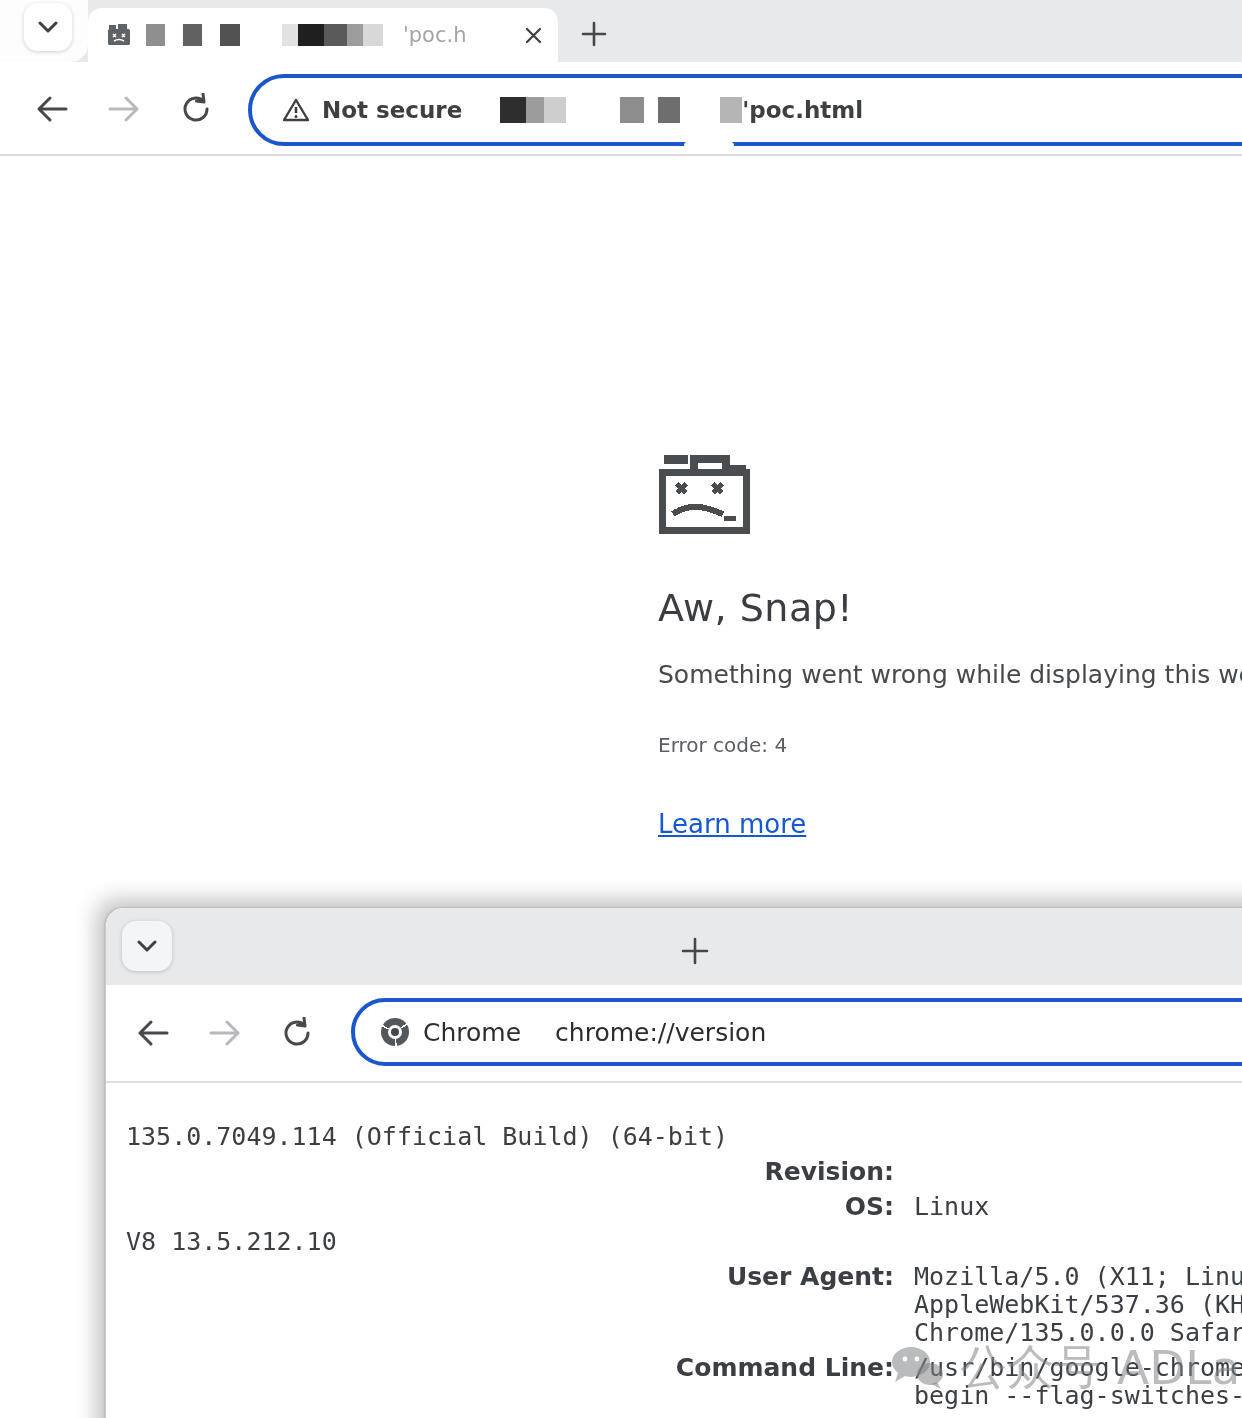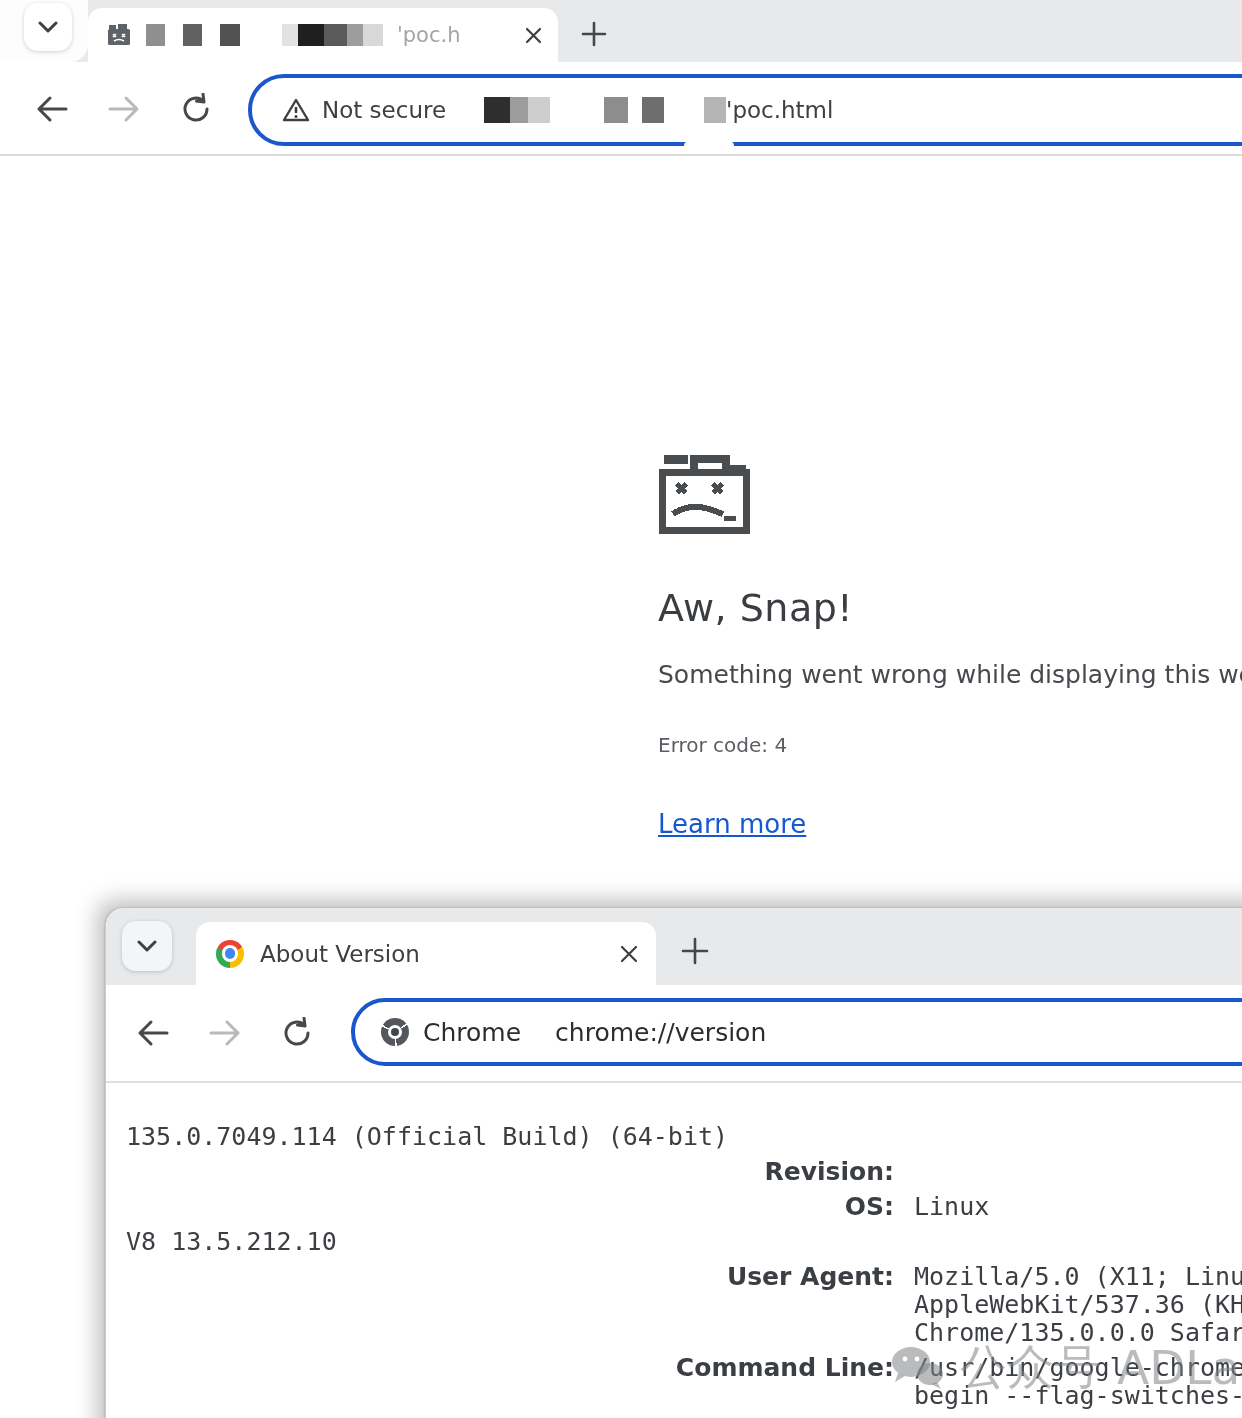--- a/index.html
+++ b/index.html
@@ -22,23 +22,23 @@
   .omnibox { position:absolute; background:#fff; border:4px solid #1a57cd; border-radius:38px;
              display:flex; align-items:center; }
   .divider { height:2px; background:#dadbdd; }
 
   
   #win-top { left:0; top:0; width:1242px; height:1418px; z-index:1; }
   #win-top .tabstrip { height:62px; }
   #top-corner { position:absolute; left:0; top:0; width:88px; height:62px; background:#fdfdfd; border-radius:0 0 18px 0; }
   #top-chevron { left:24px; top:3px; width:48px; height:48px; }
   #top-tab { left:88px; top:8px; width:470px; height:54px; padding:0 16px 0 18px; }
-  #top-tab .tab-title { color:#a2a5a9; font-size:21px; margin-left:14px; }
+  #top-tab .tab-title { color:#a2a5a9; font-size:21px; margin-left:20px; }
   #top-newtab { left:572px; top:12px; width:44px; height:44px; }
-  #win-top .toolbar { height:92px; }
+  #win-top .toolbar { height:92px;font-weight:bold; }
   #top-back { left:34px; top:29px; width:36px; height:36px; }
   #top-fwd  { left:106px; top:29px; width:36px; height:36px; }
   #top-reload { left:178px; top:29px; width:36px; height:36px; }
   #top-omnibox { left:248px; top:12px; height:72px; width:1100px; padding-left:30px; }
   #top-omnibox .sec-label { font-size:23px; color:#3c4043; margin-left:12px; }
   #top-omnibox .url { font-size:23px; color:#3c4043; white-space:nowrap; }
   .notch { position:absolute; left:432px; bottom:-10px; width:50px; height:14px; background:#fff; border-radius:50%; }
 
   
   .rblock { display:inline-block; height:26px; }
@@ -213,34 +213,20 @@
 
     <div class="tabstrip">
       <div class="chevron-btn" id="bot-chevron">
         <span>
           <svg width="20" height="12" viewBox="0 0 20 12">
               <path d="M2 2 L10 10 L18 2" fill="none" stroke="#3c4043" stroke-width="3" stroke-linecap="round" stroke-linejoin="round"></path>
             </svg>
         </span>
       </div>
 
-      <div class="tab" id="bot-tab">
-        <span style="position:relative; width:28px; height:28px; border-radius:50%; background:conic-gradient(from 60deg,#fbbc04 0 120deg,#34a853 120deg 240deg,#ea4335 240deg 360deg); display:inline-block;">
-          <span style="position:absolute; inset:21%; background:#fff; border-radius:50%;"></span>
-          <span style="position:absolute; inset:31%; background:#4285f4; border-radius:50%;"></span>
-        </span>
-        <span class="tab-title">About Version</span>
-        <span class="tab-close">
-          <span>
-            <svg width="18" height="18" viewBox="0 0 18 18">
-                <path d="M2 2 L16 16 M16 2 L2 16" stroke="#3c4043" stroke-width="2.2" stroke-linecap="round"></path>
-              </svg>
-          </span>
-        </span>
-      </div>
 
       <div class="newtab" id="bot-newtab">
         <span>
           <svg width="28" height="28" viewBox="0 0 28 28">
               <path d="M14 2 V26 M2 14 H26" stroke="#45474a" stroke-width="2.6" stroke-linecap="round"></path>
             </svg>
         </span>
       </div>
     </div>
 

